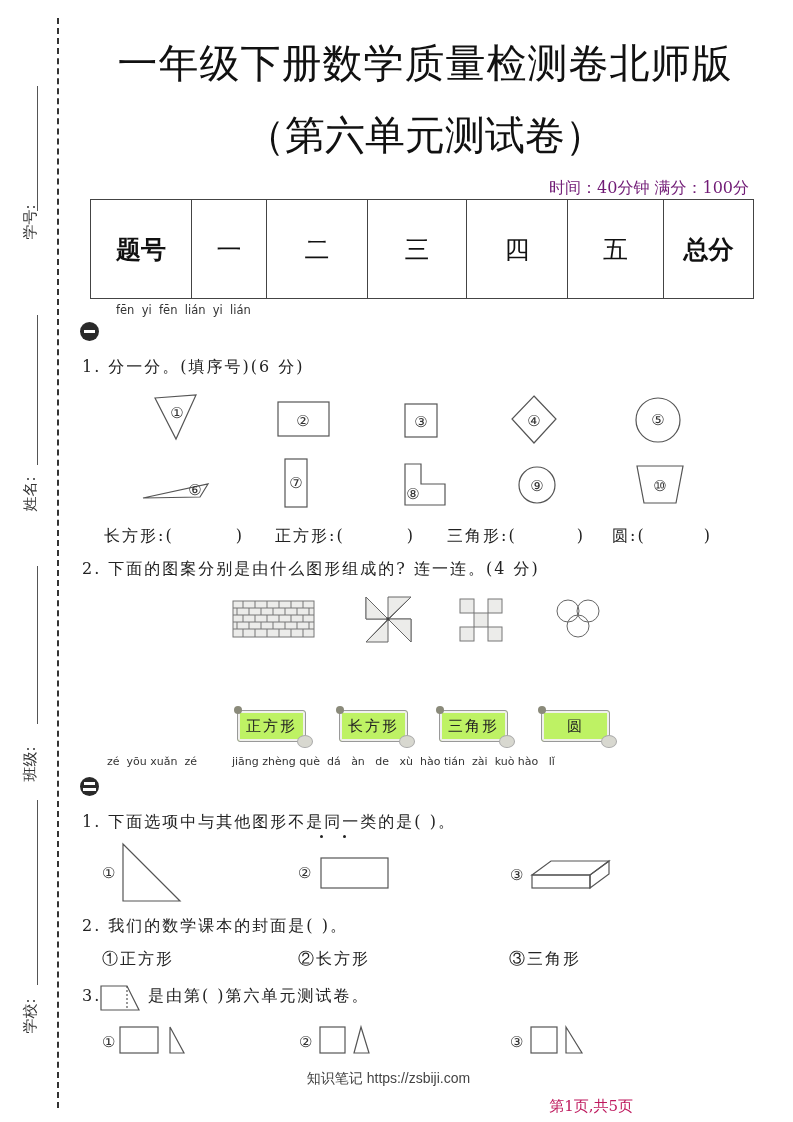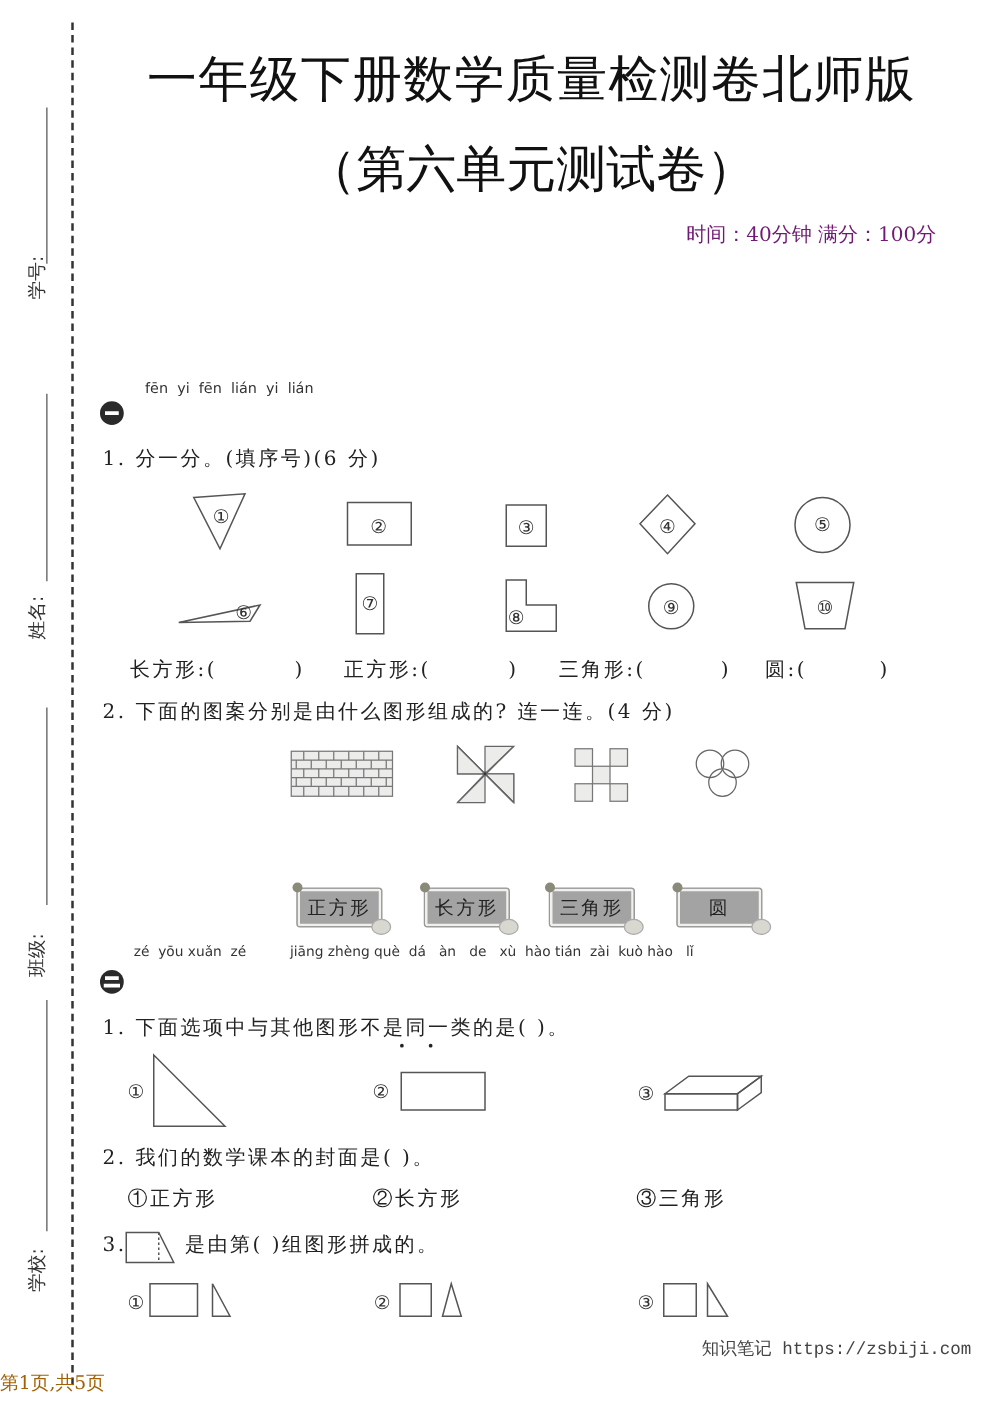--- a/index.html
+++ b/index.html
@@ -34,32 +34,32 @@
                vertical-align: -3px; margin-right: 4px; position: relative; }
   .sec-badge.one::after { content: ""; position: absolute; left: 4px; right: 4px; top: 8px; height: 3px; background: #fff; }
   .sec-badge.two::before { content: ""; position: absolute; left: 4px; right: 4px; top: 5px; height: 2.5px; background: #fff; }
   .sec-badge.two::after { content: ""; position: absolute; left: 3px; right: 3px; top: 11px; height: 2.5px; background: #fff; }
 
   .q { position: absolute; font-size: 16px; color: #222; white-space: nowrap; letter-spacing: 2px; }
 
   svg { position: absolute; overflow: visible; }
   .shape-num { font-family: "DejaVu Serif", serif; font-size: 15px; fill: #333; }
 
-  .tag { position: absolute; height: 30px; border: 1px solid #999; border-radius: 3px; background: #a3a3a3;
+  .tag { position: absolute; height: 30px; border: 1px solid #999; border-radius: 3px; background: #bef264;
          font-size: 15px; color: #222; text-align: center; line-height: 30px; letter-spacing: 2px;
          box-shadow: inset 0 0 0 2px #f0f0ec; }
   .tag .corner-flower { position: absolute; left: -4px; top: -5px; width: 8px; height: 8px; border-radius: 50%;
                         background: #8a8a7a; }
   .tag .corner-knot { position: absolute; right: -8px; bottom: -7px; width: 14px; height: 11px; border-radius: 50%;
                       background: #d8d8d0; border: 1px solid #aaa; }
 
-  .footer-site { position: absolute; left: 0; width: 777px; top: 1070px; text-align: right;
-                 font-family: Liberation Mono, monospace; font-size: 14px; color: #444; }
-  .footer-page { position: absolute; left: 0; width: 633px; top: 1097px; text-align: left;
-                 font-size: 15px; color: #a16207; }
+  .footer-site { position: absolute; left: 0; width: 777px; top: 1070px; text-align: center;
+                 font-family: Liberation Sans, sans-serif; font-size: 14px; color: #444; }
+  .footer-page { position: absolute; left: 0; width: 633px; top: 1097px; text-align: right;
+                 font-size: 15px; color: #be185d; }
   .emph-dot { position: absolute; width: 3px; height: 3px; border-radius: 50%; background: #222; }
 </style>
 </head>
 <body>
 
 <div class="dash-line"></div>
 <div class="margin-line" style="top:86px;height:125px;"></div>
 <div class="margin-label" style="top:218px;">学号:</div>
 <div class="margin-line" style="top:315px;height:150px;"></div>
 <div class="margin-label" style="top:490px;">姓名:</div>
@@ -67,20 +67,29 @@
 <div class="margin-label" style="top:760px;">班级:</div>
 <div class="margin-line" style="top:800px;height:185px;"></div>
 <div class="margin-label" style="top:1012px;">学校:</div>
 
 <div class="title">一年级下册数学质量检测卷北师版</div>
 <div class="subtitle">（第六单元测试卷）</div>
 <div class="meta">时间：40分钟  满分：100分</div>
 
 <table class="score">
   <tbody>
+      <tr>
+    <td class="hdr" style="width:100px;">题号</td>
+    <td style="width:74px;">一</td>
+    <td style="width:100px;">二</td>
+    <td style="width:98px;">三</td>
+    <td style="width:100px;">四</td>
+    <td style="width:95px;">五</td>
+    <td class="hdr">总分</td>
+  </tr>
 </tbody>
   </table>
 
 <div class="pinyin" style="left:116px;top:303px;">fēn  yi  fēn  lián  yi  lián</div>
 <div class="section" style="left:80px;top:320px;">
   <span class="sec-badge one"></span>
 </div>
 <div class="q" style="left:82px;top:357px;">1. 分一分。(填序号)(6 分)</div>
 
 <svg width="793" height="140" style="left:0;top:385px;">
@@ -250,21 +259,21 @@
 <div class="q" style="left:298px;top:949px;">②长方形</div>
 <div class="q" style="left:509px;top:949px;">③三角形</div>
 
 <div class="q" style="left:82px;top:986px;">3.</div>
 <svg width="60" height="30" style="left:101px;top:983px;">
   <g fill="none" stroke="#555" stroke-width="1.2">
     <polygon points="0,3 26,3 38,27 0,27"></polygon>
     <line x1="26" y1="3" x2="26" y2="27" stroke-dasharray="2,2"></line>
   </g>
 </svg>
-<div class="q" style="left:148px;top:986px;">是由第(       )组图形拼成的。</div>
+<div class="q" style="left:148px;top:986px;">是由第(       )第六单元测试卷。</div>
 
 <svg width="793" height="40" style="left:0;top:1022px;">
   <g fill="none" stroke="#555" stroke-width="1.2">
     <rect x="120" y="5" width="38" height="26"></rect>
     <polygon points="170,5 170,31 184,31"></polygon>
     <rect x="320" y="5" width="25" height="26"></rect>
     <polygon points="361,5 354,31 369,31"></polygon>
     <rect x="531" y="5" width="26" height="26"></rect>
     <polygon points="566,5 566,31 582,31"></polygon>
   </g>

